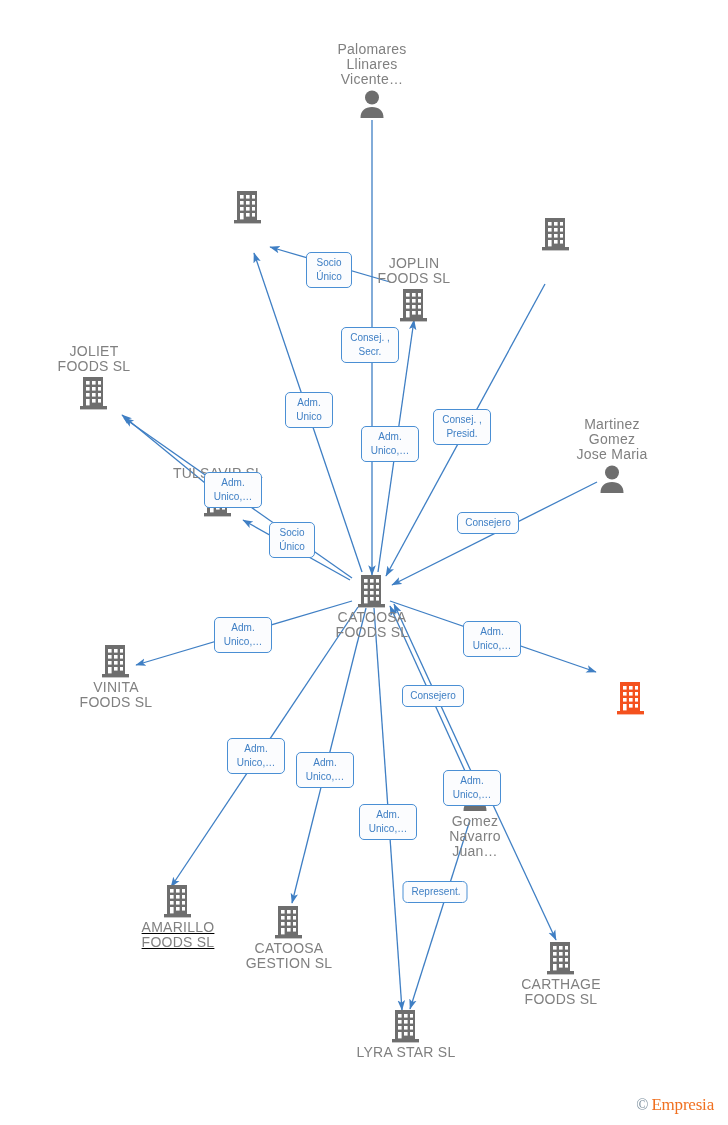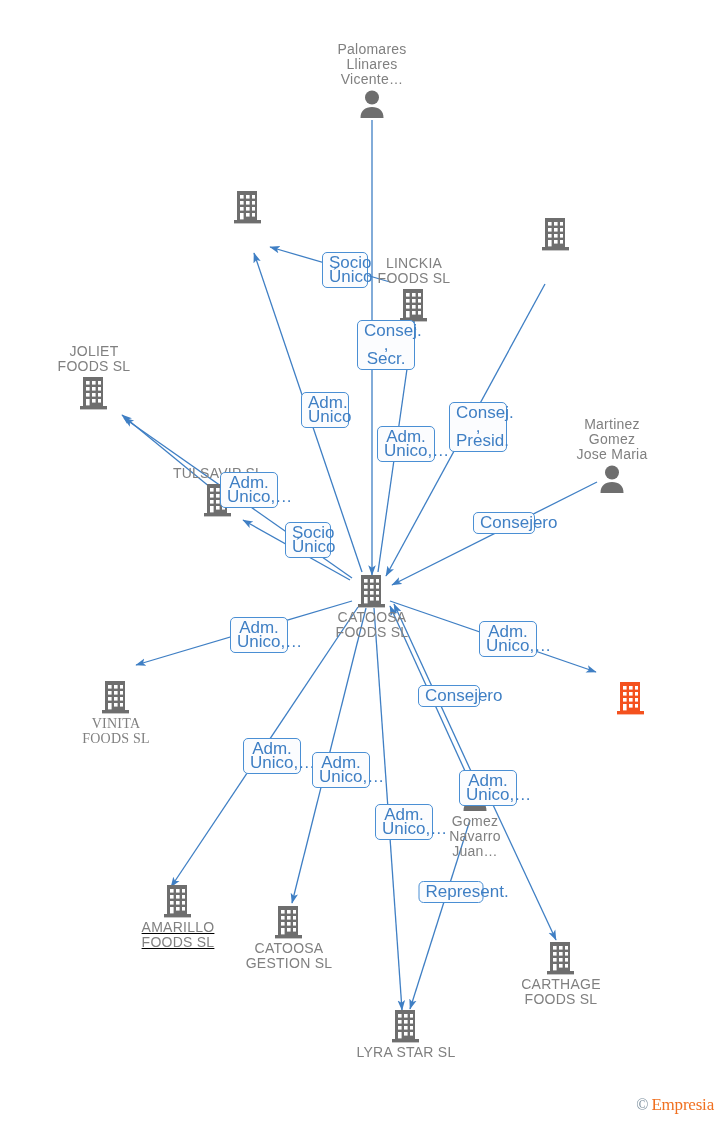--- a/index.html
+++ b/index.html
@@ -56,28 +56,27 @@
     font-size: 11.5px;
     letter-spacing: 0.2px;
   }
   .edge-label {
     position: absolute;
     box-sizing: border-box;
     background: #fbfcfe;
     border: 1.4px solid #4a8fd4;
     border-radius: 5px;
     color: #3f7fc4;
-    font-size: 17px;
+    font-size: 10px;
     line-height: 14px;
     text-align: center;
     padding: 3px 6px;
     white-space: pre-line;
     transform: translate(-50%, -50%);
     cursor: pointer;
-    margin-left: 16px;
   }
   .watermark {
     position: absolute;
     right: 14px;
     bottom: 10px;
     display: flex;
     align-items: center;
     gap: 3px;
   }
   .wm-c {
@@ -147,21 +146,21 @@
             <rect x="19" y="11" width="3.0" height="3.6" fill="#ffffff"></rect>
             <rect x="7" y="17" width="3.6" height="3.6" fill="#ffffff"></rect>
             <rect x="13" y="17" width="3.6" height="3.6" fill="#ffffff"></rect>
             <rect x="19" y="17" width="3.0" height="3.6" fill="#ffffff"></rect>
             <rect x="7" y="23" width="3.6" height="6.4" fill="#ffffff"></rect>
             <rect x="13" y="23" width="3.6" height="3.6" fill="#ffffff"></rect>
             <rect x="19" y="23" width="3.0" height="3.6" fill="#ffffff"></rect>
           </svg></span>
       </div>
       <div class="node above" style="left: 414px; top: 256px;">
-        <span class="node-label">LINCKIA
+        <span class="node-label">JOPLIN
 FOODS  SL</span>
         <span class="node-icon"><svg width="30" height="34" viewBox="0 0 30 34" xmlns="http://www.w3.org/2000/svg">
             <rect x="4" y="1" width="20" height="29" fill="#6e6e6e"></rect>
             <rect x="1" y="30" width="27" height="3.4" fill="#6e6e6e"></rect>
             <rect x="7" y="5" width="3.6" height="3.6" fill="#ffffff"></rect>
             <rect x="13" y="5" width="3.6" height="3.6" fill="#ffffff"></rect>
             <rect x="19" y="5" width="3.0" height="3.6" fill="#ffffff"></rect>
             <rect x="7" y="11" width="3.6" height="3.6" fill="#ffffff"></rect>
             <rect x="13" y="11" width="3.6" height="3.6" fill="#ffffff"></rect>
             <rect x="19" y="11" width="3.0" height="3.6" fill="#ffffff"></rect>
@@ -252,21 +251,21 @@
             <rect x="7" y="17" width="3.6" height="3.6" fill="#ffffff"></rect>
             <rect x="13" y="17" width="3.6" height="3.6" fill="#ffffff"></rect>
             <rect x="19" y="17" width="3.0" height="3.6" fill="#ffffff"></rect>
             <rect x="7" y="23" width="3.6" height="6.4" fill="#ffffff"></rect>
             <rect x="13" y="23" width="3.6" height="3.6" fill="#ffffff"></rect>
             <rect x="19" y="23" width="3.0" height="3.6" fill="#ffffff"></rect>
           </svg></span>
         <span class="node-label">CATOOSA
 FOODS  SL</span>
       </div>
-      <div class="node" style="left: 116px; top: 680px; font-family: Liberation Serif, serif;">
+      <div class="node" style="left: 116px; top: 644px;">
         <span class="node-icon"><svg width="30" height="34" viewBox="0 0 30 34" xmlns="http://www.w3.org/2000/svg">
             <rect x="4" y="1" width="20" height="29" fill="#6e6e6e"></rect>
             <rect x="1" y="30" width="27" height="3.4" fill="#6e6e6e"></rect>
             <rect x="7" y="5" width="3.6" height="3.6" fill="#ffffff"></rect>
             <rect x="13" y="5" width="3.6" height="3.6" fill="#ffffff"></rect>
             <rect x="19" y="5" width="3.0" height="3.6" fill="#ffffff"></rect>
             <rect x="7" y="11" width="3.6" height="3.6" fill="#ffffff"></rect>
             <rect x="13" y="11" width="3.6" height="3.6" fill="#ffffff"></rect>
             <rect x="19" y="11" width="3.0" height="3.6" fill="#ffffff"></rect>
             <rect x="7" y="17" width="3.6" height="3.6" fill="#ffffff"></rect>

